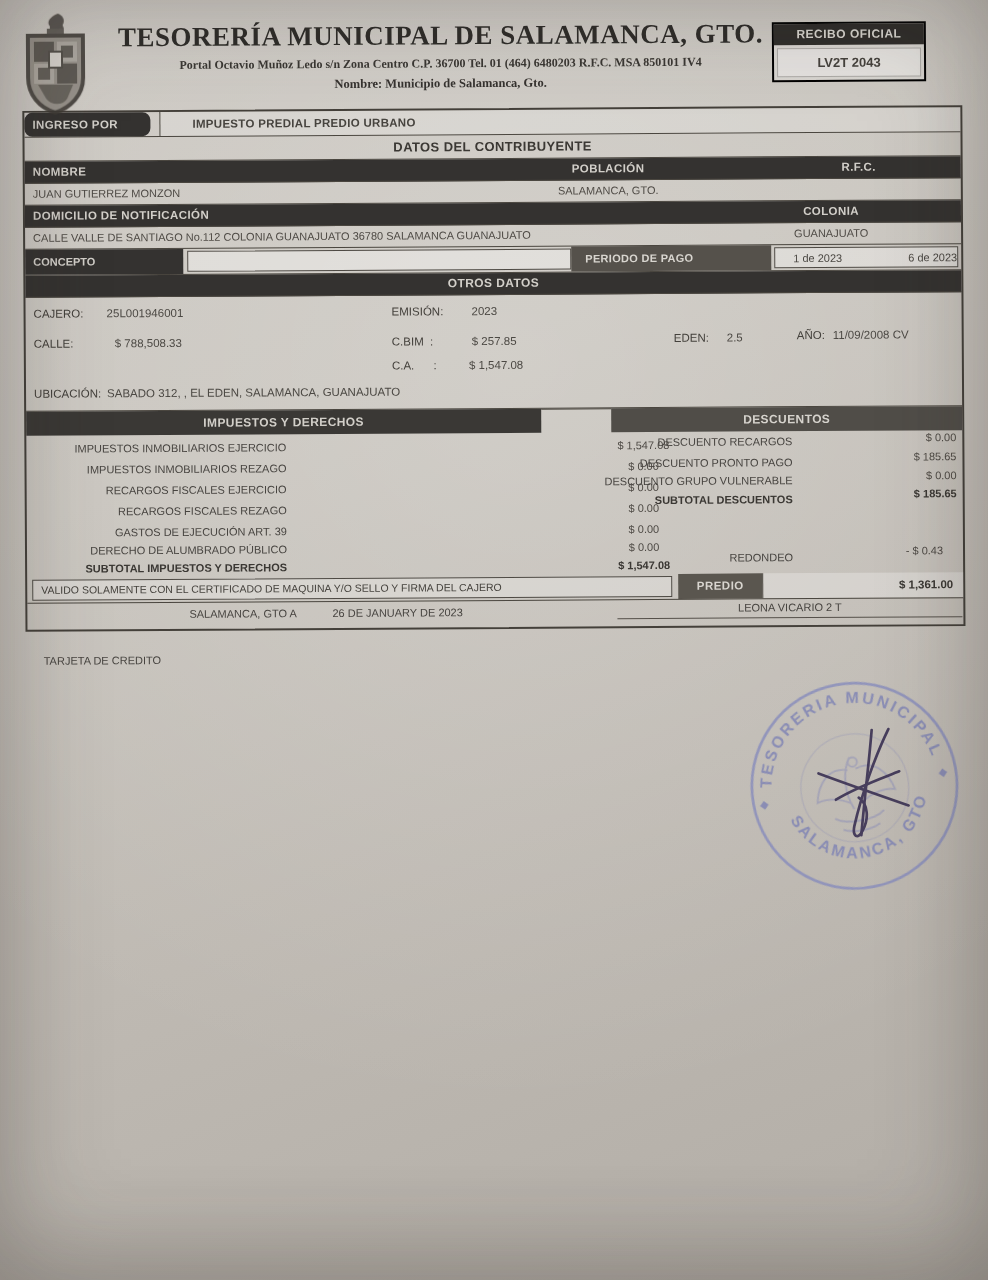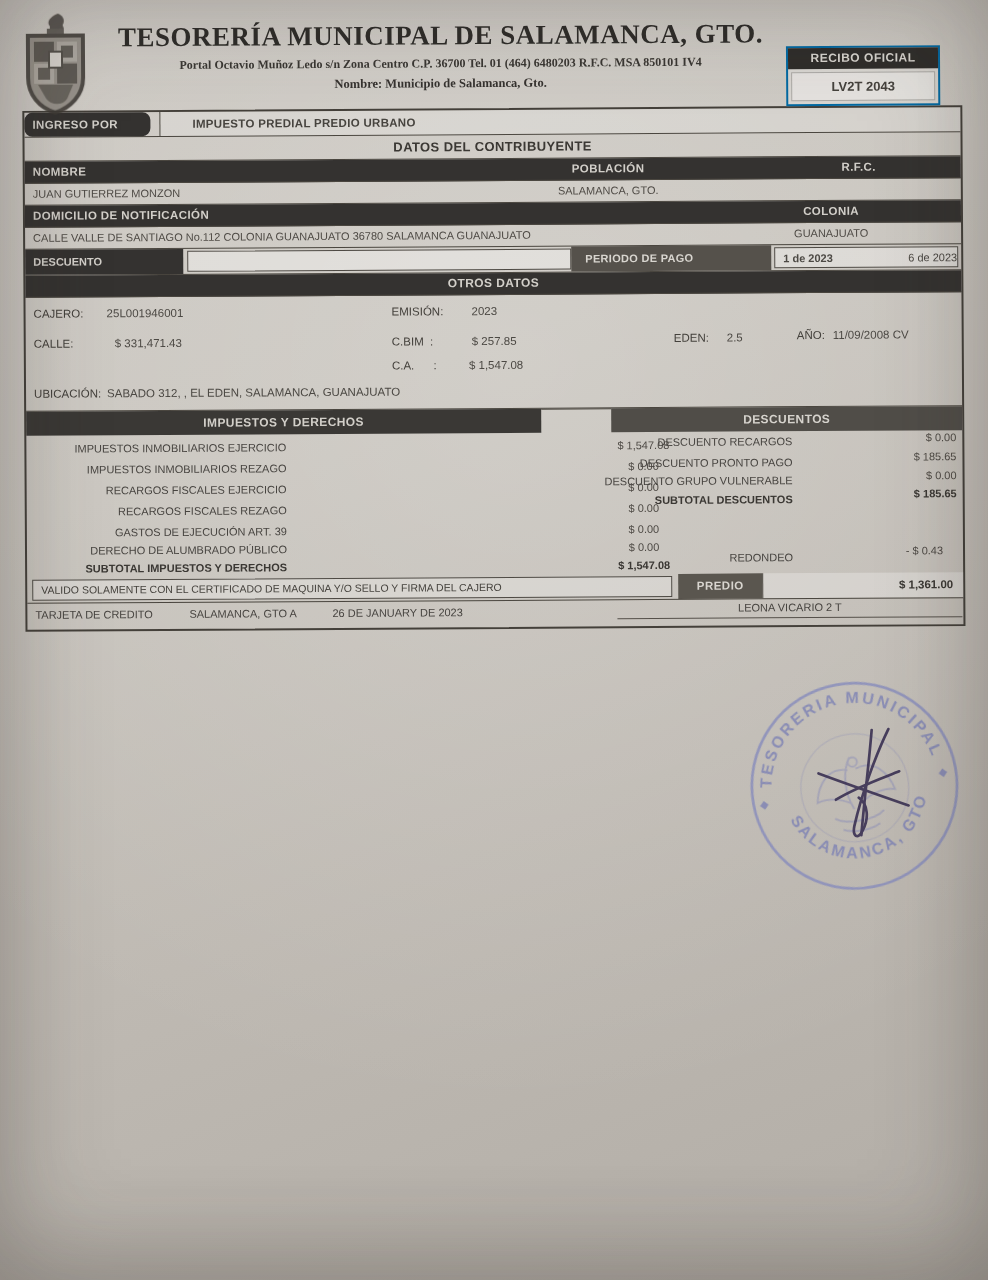--- a/index.html
+++ b/index.html
@@ -15,21 +15,21 @@
     box-shadow:inset 0 0 110px rgba(55,50,45,.30), inset 0 -40px 80px rgba(55,50,45,.12);
   }
   .content{position:absolute;inset:0;transform:rotate(-0.35deg);transform-origin:50% 30%;}
   
   .hdr{position:relative;height:108px;}
   .crest{position:absolute;left:22px;top:8px;z-index:3;}
   .hdr-text{margin-left:95px;width:695px;text-align:center;color:#2e2c29;}
   .title{padding-top:20px;font-family:"Liberation Serif",serif;font-weight:bold;font-size:27px;letter-spacing:.5px;}
   .addr{margin-top:5px;font-family:"Liberation Serif",serif;font-weight:bold;font-size:12px;color:#3a3733;}
   .entity{margin-top:5px;font-family:"Liberation Serif",serif;font-weight:bold;font-size:12.5px;color:#363330;}
-  .receipt-box{position:absolute;top:24px;right:46px;width:150px;border:2px solid #0369a1;background:rgba(255,255,255,.22);margin-top:24px;}
+  .receipt-box{position:absolute;top:24px;right:60px;width:150px;border:2px solid #000000;background:rgba(255,255,255,.22);}
   .receipt-box .rb-head{background:#2f2d2a;color:#d6d3cd;font-size:12px;font-weight:bold;text-align:center;height:21px;line-height:21px;letter-spacing:.5px;}
   .receipt-box .rb-num{height:27px;line-height:27px;text-align:center;font-size:13px;color:#45423d;font-weight:bold;background:rgba(255,255,255,.30);margin:3px;border:1px solid rgba(70,66,60,.35);}
   
   .form{margin:0 24px;border:2px solid #44403a;font-size:11px;color:#454闆240;}
   .row{position:relative;border-bottom:1.5px solid #4a463f;}
   .bar{background:#343230;color:#d2cfc9;font-weight:bold;letter-spacing:.4px;}
   .r-ingreso{height:24px;display:flex;align-items:stretch;}
   .r-ingreso .lbl{width:118px;line-height:24px;padding-left:8px;font-size:11.5px;border-radius:8px;}
   .r-ingreso .val{flex:1;margin-left:9px;border-left:1.5px solid #4a463f;background:rgba(255,255,255,.18);line-height:24px;padding-left:32px;font-weight:bold;color:#47443f;font-size:11.5px;letter-spacing:.3px;}
   .r-datos{height:23px;line-height:23px;text-align:center;font-weight:bold;font-size:13px;color:#3b3834;letter-spacing:.4px;}
@@ -130,39 +130,39 @@
       <div class="c1">DOMICILIO DE NOTIFICACIÓN</div>
       <div class="c2">COLONIA</div>
     </div>
 
     <div class="row r-vals3 r-cols2">
       <div class="c1">CALLE VALLE DE SANTIAGO No.112   COLONIA GUANAJUATO 36780 SALAMANCA GUANAJUATO</div>
       <div class="c2">GUANAJUATO</div>
     </div>
 
     <div class="row r-concepto">
-      <div class="lbl">DESCUENTO</div>
+      <div class="lbl">CONCEPTO</div>
       <div class="inbox"></div>
       <div class="plbl">PERIODO DE PAGO</div>
       <div class="dates">
-        <span style="left:8px;font-weight:bold;">1 de 2023</span>
+        <span style="left:18px;">1 de 2023</span>
         <span style="left:133px;">6 de 2023</span>
       </div>
     </div>
 
     <div class="row r-otrosbar bar">OTROS DATOS</div>
 
     <div class="otros">
       <span class="lab" style="left:8px;top:10px;">CAJERO:</span>
       <span style="left:81px;top:10px;">25L001946001</span>
       <span class="lab" style="left:366px;top:10px;">EMISIÓN:</span>
       <span style="left:446px;top:10px;">2023</span>
 
       <span class="lab" style="left:8px;top:40px;">CALLE:</span>
-      <span style="left:89px;top:40px;">$ 331,471.43</span>
+      <span style="left:89px;top:40px;">$ 788,508.33</span>
       <span class="lab" style="left:366px;top:40px;">C.BIM  :</span>
       <span style="left:446px;top:40px;">$ 257.85</span>
       <span class="lab" style="left:648px;top:38px;">EDEN:</span>
       <span style="left:701px;top:38px;text-align:center;">2.5</span>
       <span class="lab" style="left:771px;top:36px;">AÑO:</span>
       <span style="left:807px;top:36px;">11/09/2008 CV</span>
 
       <span class="lab" style="left:366px;top:64px;">C.A.      :</span>
       <span style="left:443px;top:64px;">$ 1,547.08</span>
 
@@ -204,21 +204,21 @@
       <span class="dv" style="top:114px;width:116px;">- $ 0.43</span>
     </div>
 
     <div class="row r-total">
       <div class="note">VALIDO SOLAMENTE CON EL CERTIFICADO DE MAQUINA Y/O SELLO Y FIRMA DEL CAJERO</div>
       <div class="tlbl">PREDIO</div>
       <div class="amt">$ 1,361.00</div>
     </div>
 
     <div class="row r-pay">
-      <span style="left:8px;">TARJETA DE CREDITO</span>
+      <span style="left:16px;margin-top:46px;">TARJETA DE CREDITO</span>
       <span style="left:162px;">SALAMANCA, GTO A</span>
       <span style="left:305px;">26 DE JANUARY DE 2023</span>
       <span class="cajero">LEONA VICARIO 2 T</span>
     </div>
 
   </div>
 
   <svg class="stamp" viewBox="0 0 220 220">
     <defs>
       <path id="arcTop" d="M 30,110 A 80,80 0 0 1 190,110"></path>

